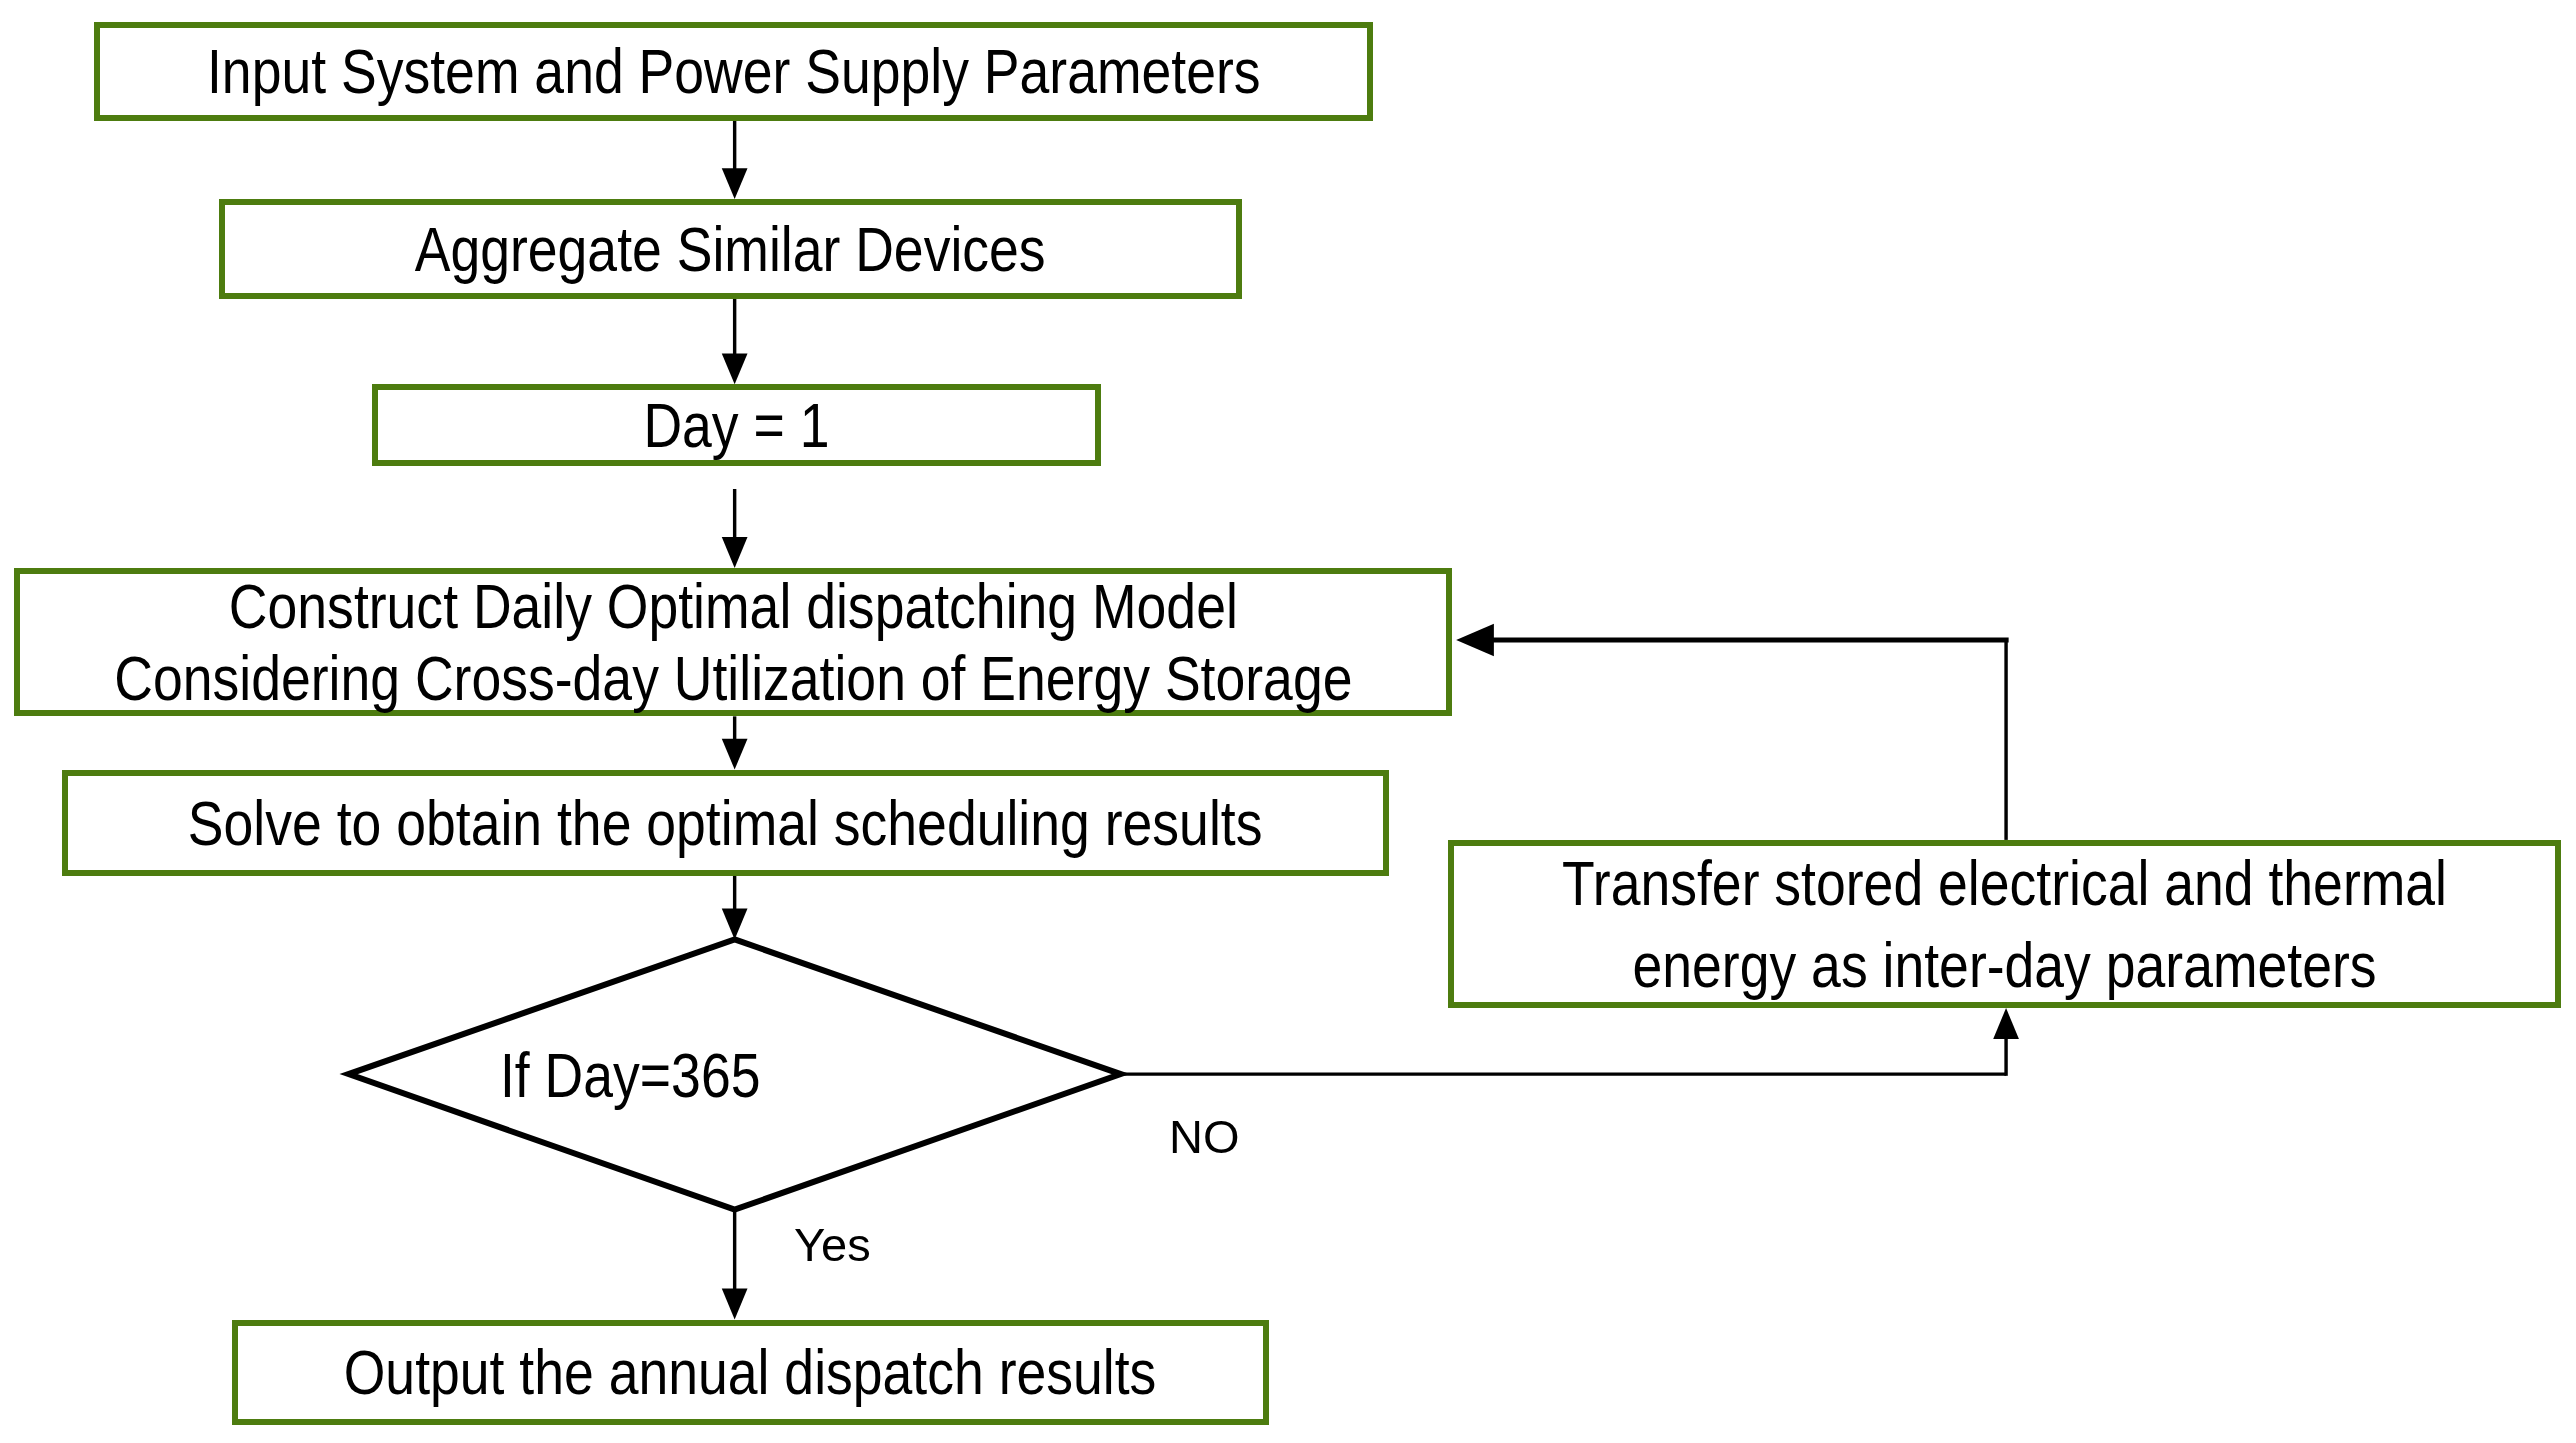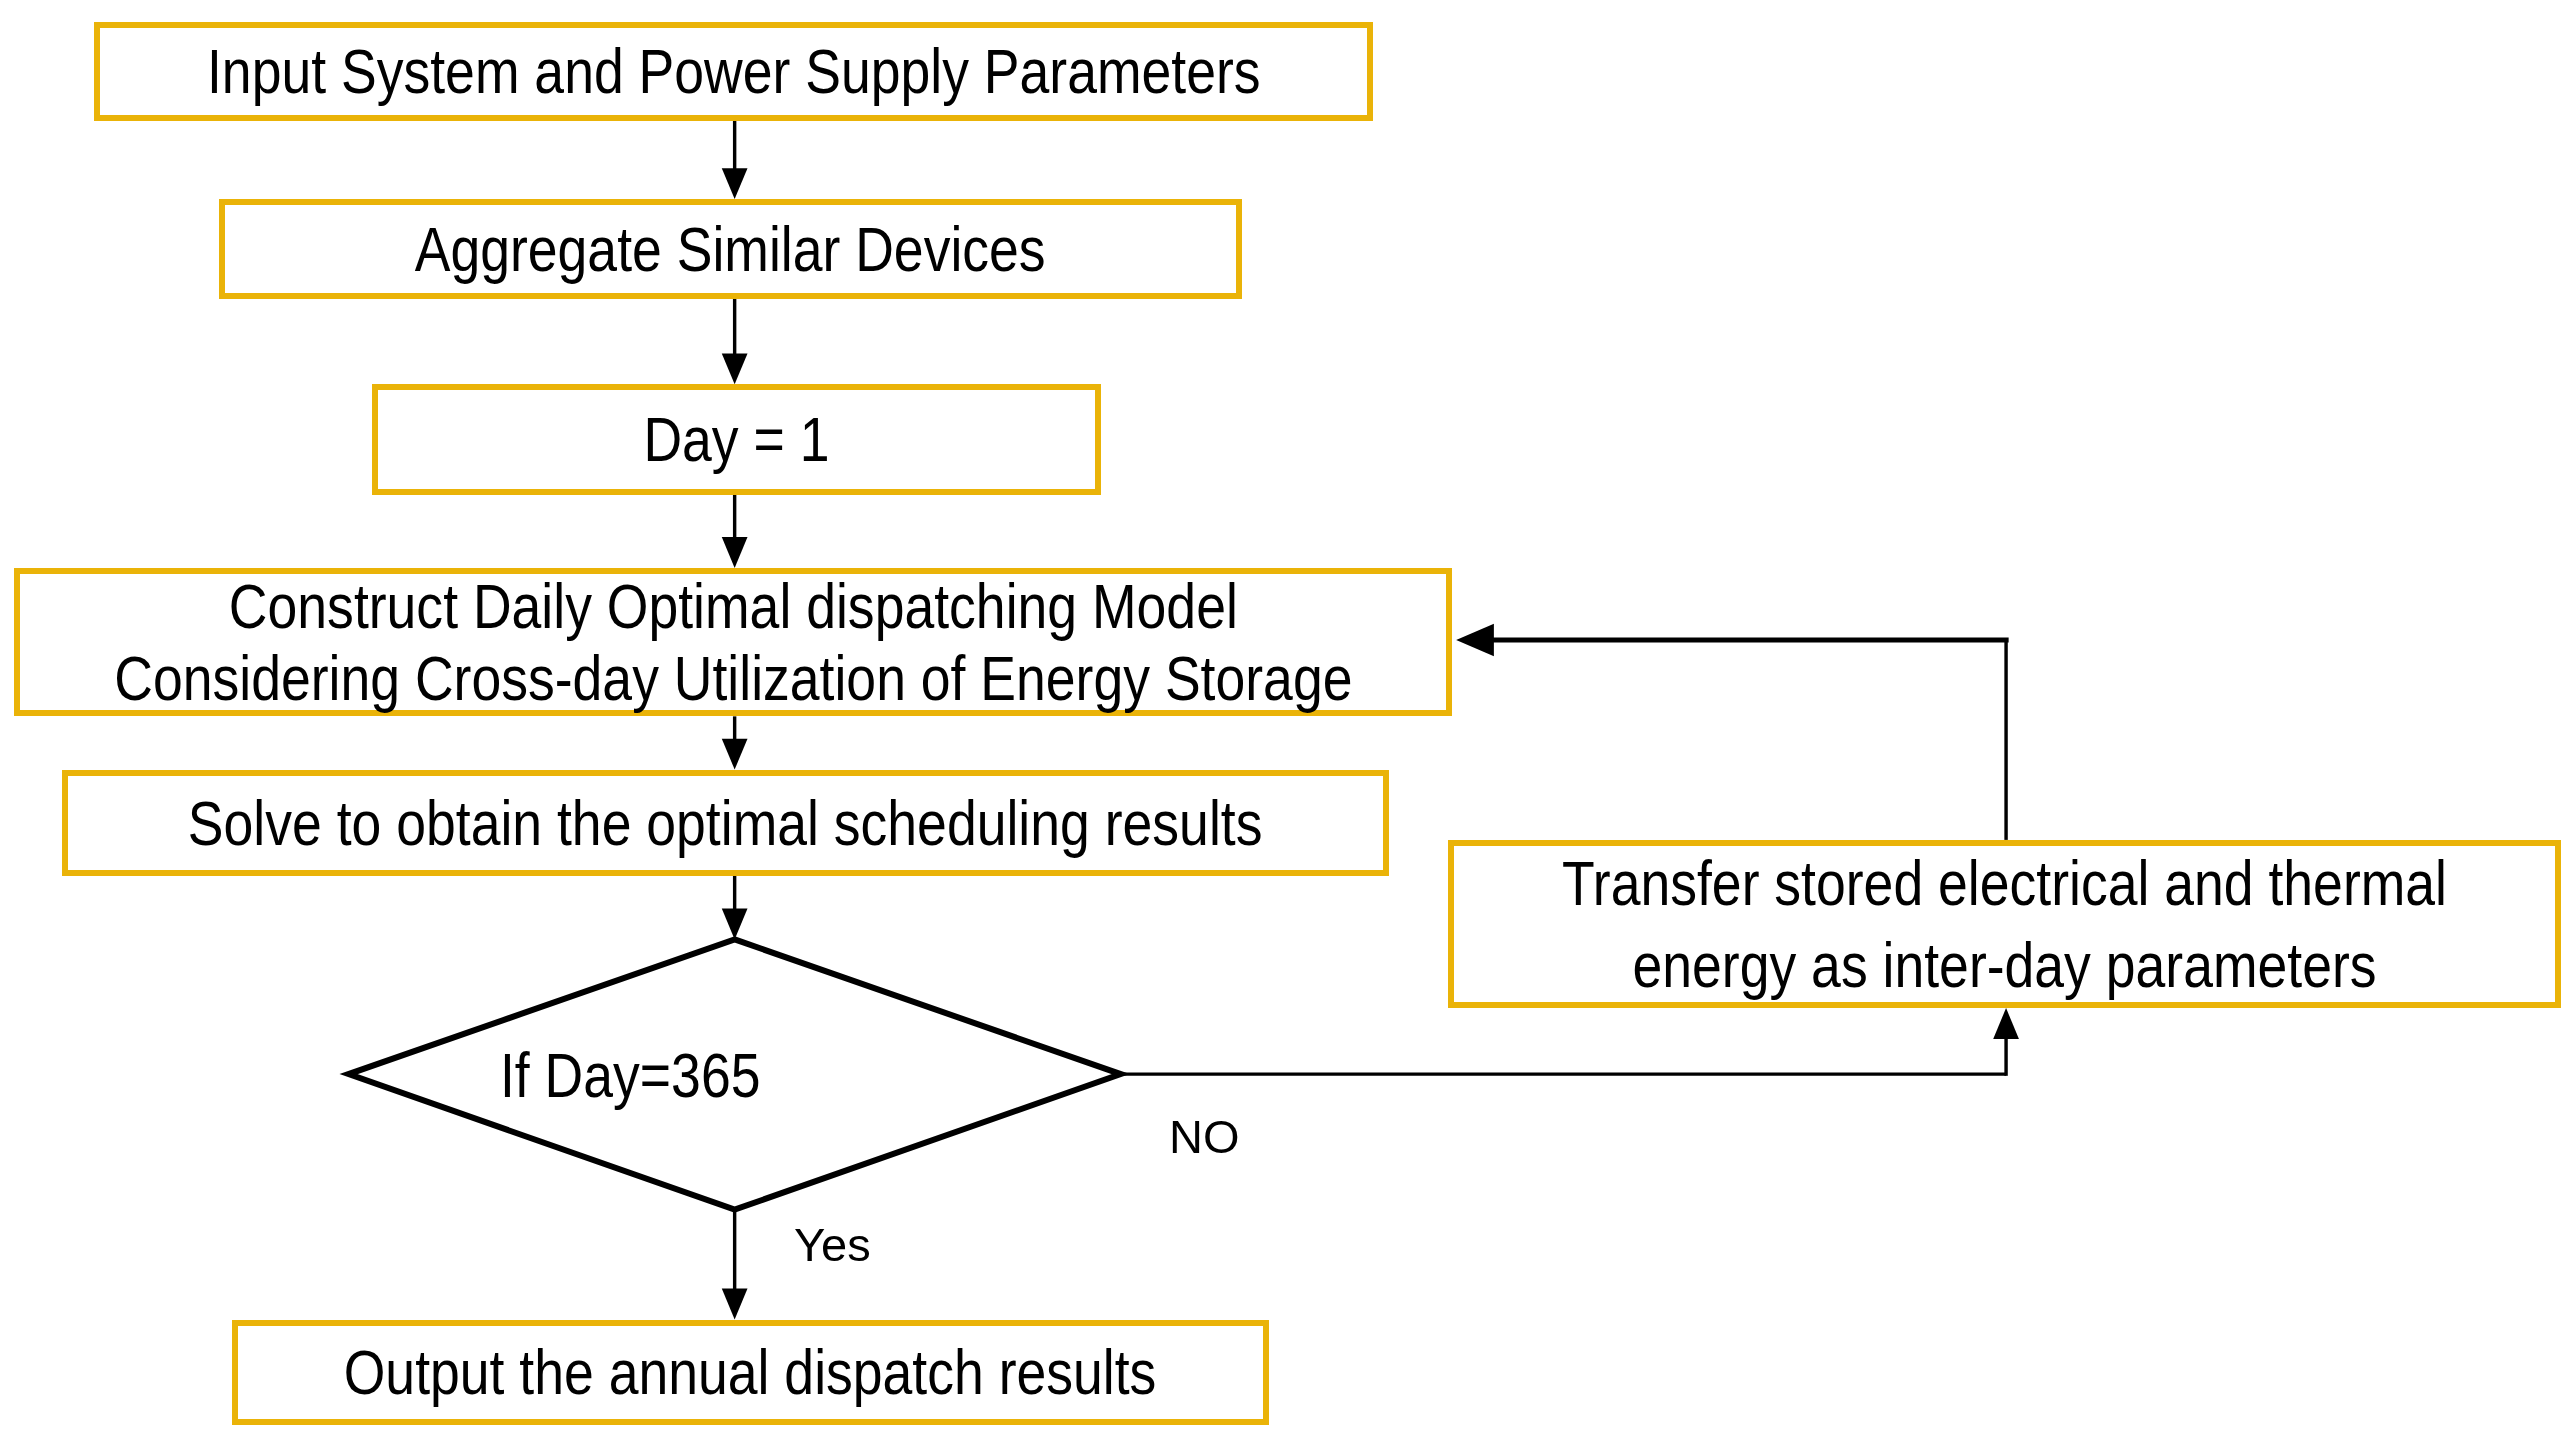--- a/index.html
+++ b/index.html
@@ -14,39 +14,39 @@
   }
   svg.wires {
     position: absolute;
     left: 0; top: 0;
     width: 2576px; height: 1443px;
     z-index: 1;
   }
   .node {
     position: absolute;
     box-sizing: border-box;
-    border: 6px solid #eab308;
+    border: 6px solid #4d7c0f;
     background: #ffffff;
     display: flex;
     align-items: center;
     justify-content: center;
     text-align: center;
     z-index: 2;
     font-size: 63px;
     line-height: 1.12;
     white-space: nowrap;
   }
   .txt {
     display: inline-block;
     transform: scaleX(0.85);
     transform-origin: 50% 50%;
   }
   .node-input     { left: 94px;  top: 21.5px;   width: 1279px; height: 99px; }
   .node-aggregate { left: 219px;  top: 199px;  width: 1023px; height: 100px; }
-  .node-day1      { left: 372px;  top: 384px;  width: 729px;  height: 111px; }
+  .node-day1      { left: 372px;  top: 384px;  width: 729px;  height: 82px; }
   .node-construct { left: 14px;   top: 568px;  width: 1438px; height: 148px; line-height: 72px; }
   .node-solve     { left: 62px;   top: 770px;  width: 1327px; height: 106px; }
   .node-transfer  { left: 1448px; top: 840px;  width: 1113px; height: 168px; line-height: 82px; }
   .node-output    { left: 232px;  top: 1320px; width: 1037px; height: 105px; }
   .decision-label {
     position: absolute;
     left: 477px; top: 1019px; width: 515px; height: 112px;
     display: flex; align-items: center; justify-content: flex-start;
     font-size: 63px; z-index: 2; white-space: nowrap;
   }

